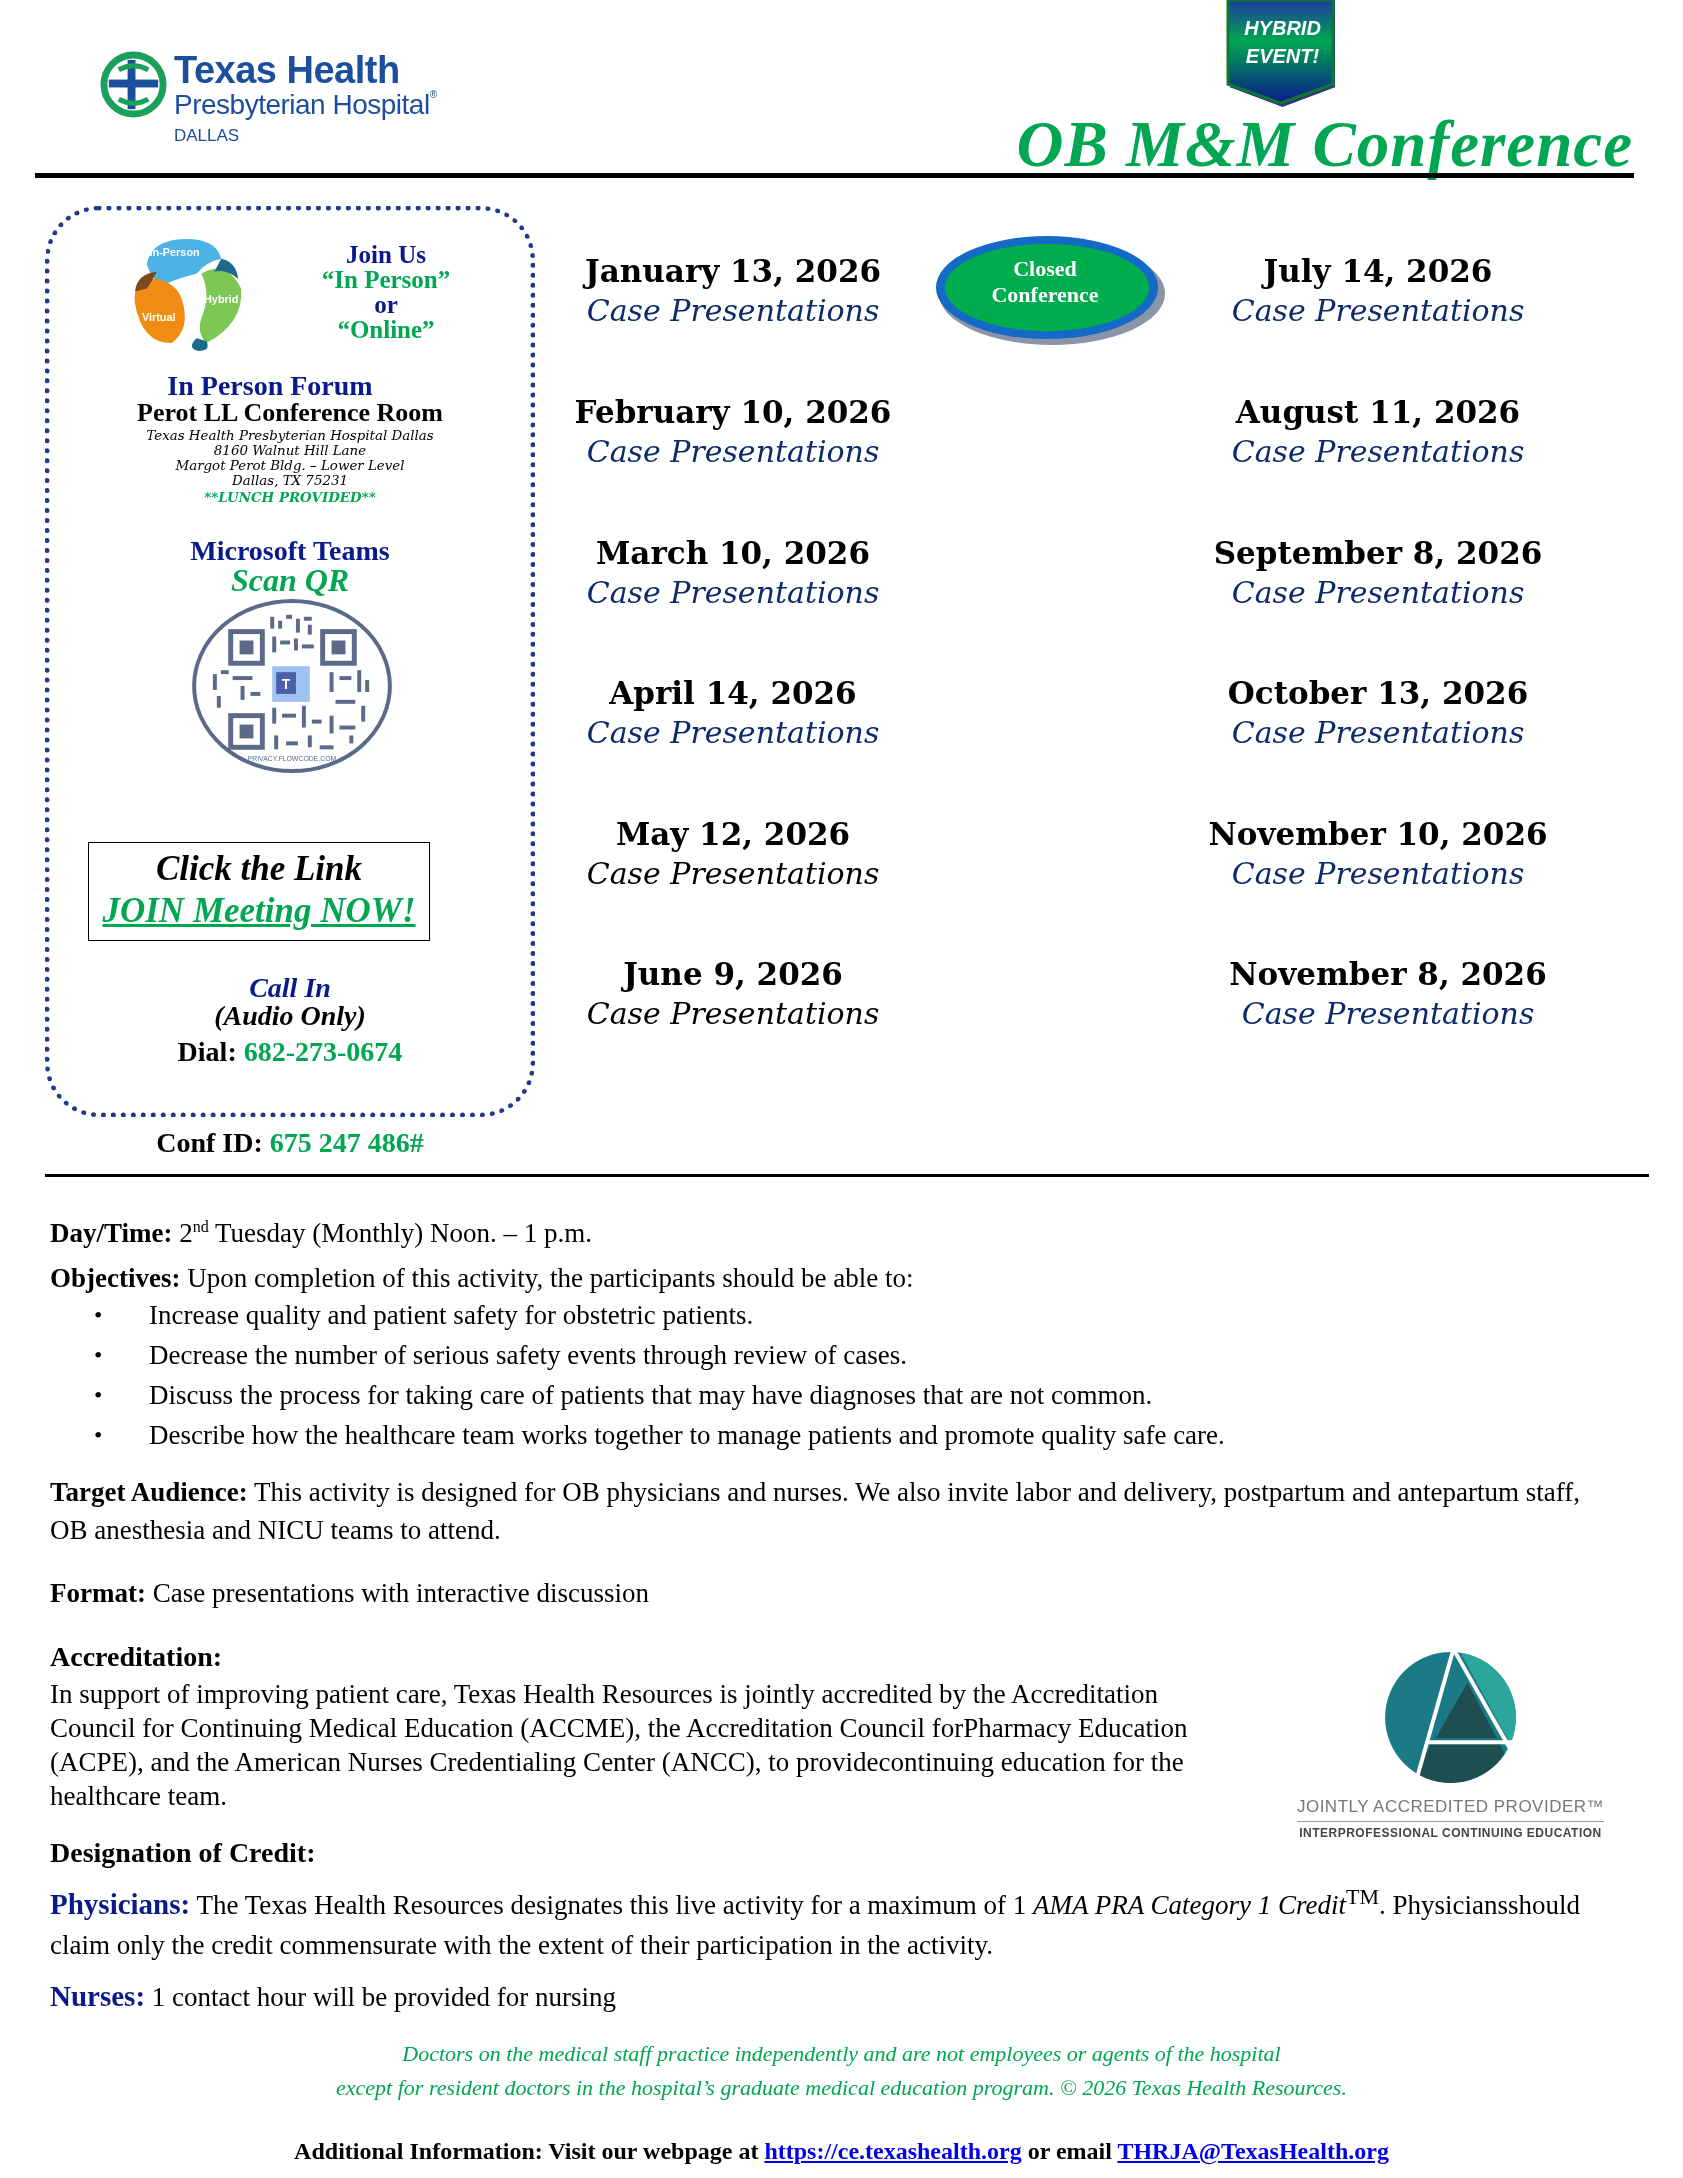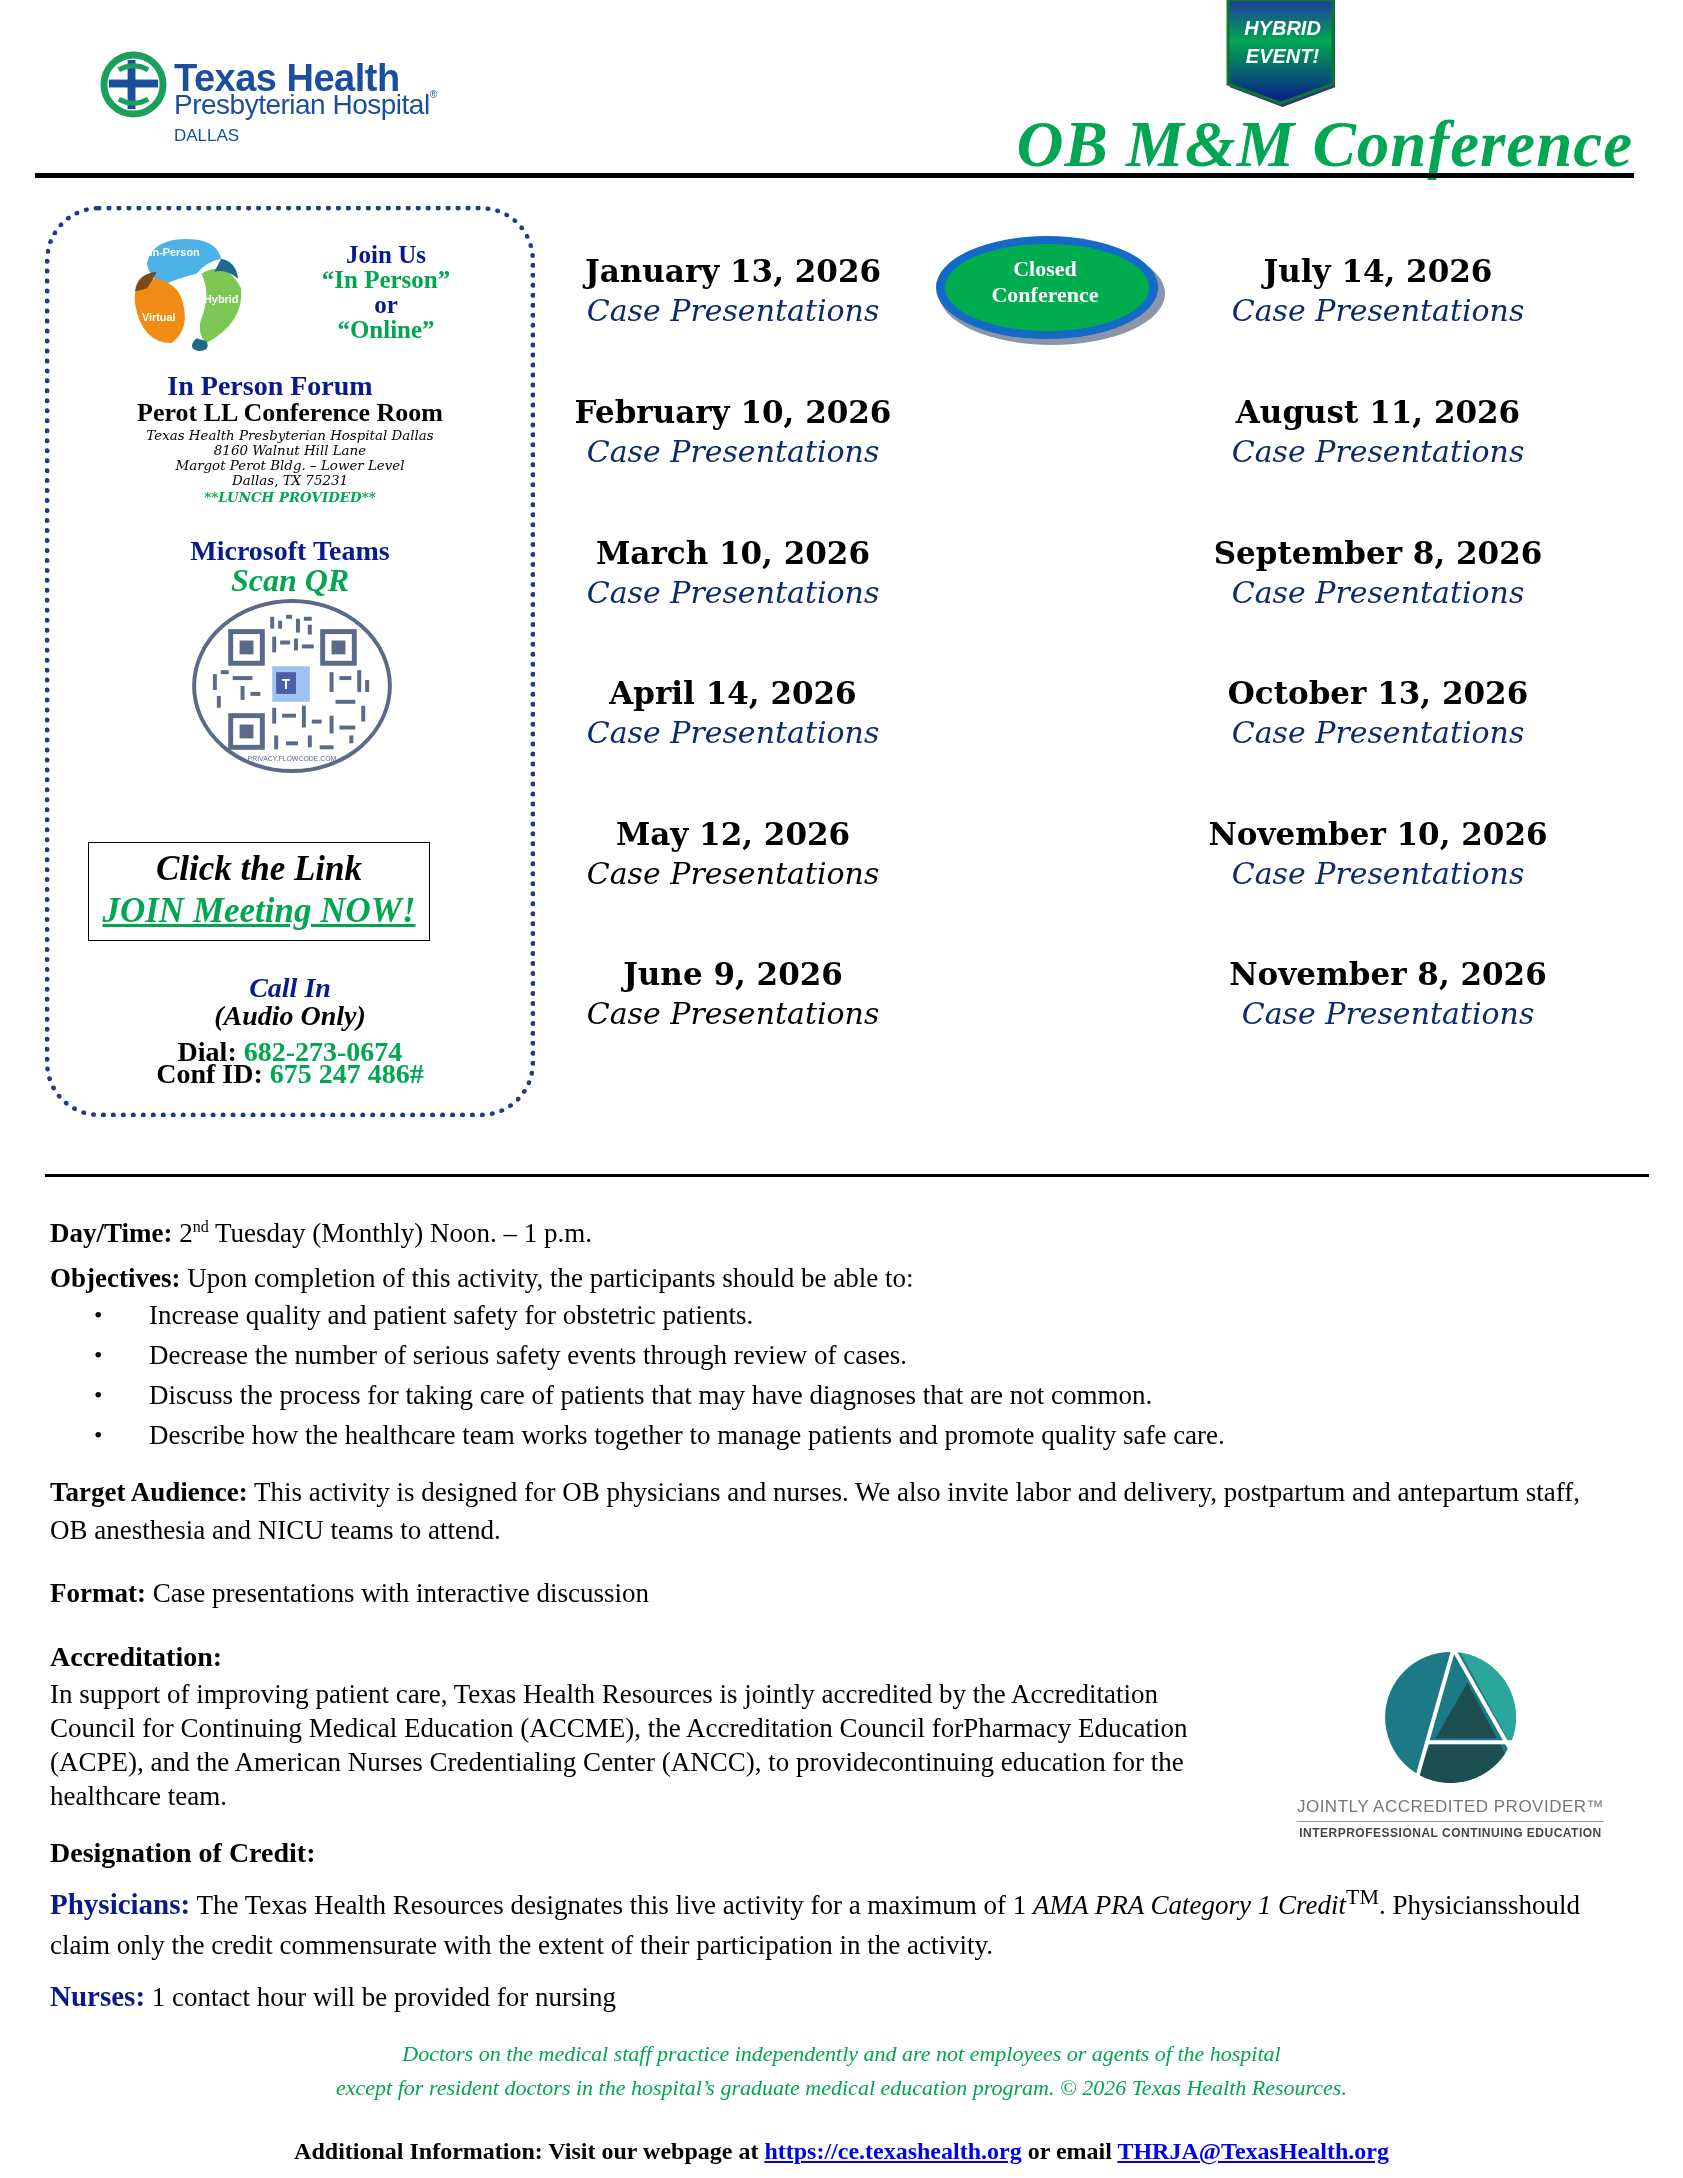--- a/index.html
+++ b/index.html
@@ -3,21 +3,21 @@
 <meta charset="utf-8">
 <style>
   * { box-sizing: border-box; margin: 0; padding: 0; }
   html, body { width: 1683px; height: 2178px; background: #ffffff; overflow: hidden; }
   body { position: relative; font-family: "DejaVu Serif", serif; color: #000; }
   .abs { position: absolute; }
 
   
   .logo { left: 99px; top: 45px; width: 396px; height: 109px; }
   .logo-mark { position: absolute; left: 0; top: 5px; width: 69px; height: 69px; }
-  .logo-t1 { position: absolute; left: 75px; top: 12px; font-family: "Liberation Sans", sans-serif; font-weight: bold; font-size: 38px; color: #1b4f9c; letter-spacing: -0.5px; }
+  .logo-t1 { position: absolute; left: 75px; top: 4px; font-family: "Liberation Sans", sans-serif; font-weight: bold; font-size: 38px; color: #1b4f9c; letter-spacing: -0.5px; }
   .logo-t2 { position: absolute; left: 75px; top: 44px; font-family: "Liberation Sans", sans-serif; font-size: 28px; color: #1b4f9c; letter-spacing: -0.5px; }
   .logo-t2 sup { font-size: 10px; vertical-align: top; }
   .logo-t3 { position: absolute; left: 75px; top: 81px; font-family: "Liberation Sans", sans-serif; font-size: 17px; color: #1b4f9c; }
 
   .badge { left: 1226px; top: 0; width: 113px; height: 109px; }
   .badge-text { position: absolute; left: 0; top: 14px; width: 100%; text-align: center; font-family: "Liberation Sans", sans-serif; font-style: italic; font-weight: bold; font-size: 20px; line-height: 28px; color: #ffffff; }
 
   .title { right: 50px; top: 107px; font-family: "Liberation Serif", serif; font-style: italic; font-weight: bold; font-size: 65px; color: #00a651; letter-spacing: 1px; }
   .rule-top { left: 35px; top: 173px; width: 1599px; height: 5px; background: #000; }
 
@@ -34,21 +34,21 @@
   .forum-lunch { top: 489px; font-family: "DejaVu Serif", serif; font-style: italic; font-weight: bold; font-size: 13.4px; color: #00a651; }
   .teams-title { top: 535px; font-family: "Liberation Serif", serif; font-weight: bold; font-size: 28px; color: #0a1a8c; }
   .scan-qr { top: 562px; font-family: "Liberation Serif", serif; font-style: italic; font-weight: bold; font-size: 32px; color: #00a651; }
   .qr { left: 191px; top: 597px; width: 203px; height: 178px; }
   .link-box { left: 88px; top: 842px; width: 342px; height: 99px; border: 1.5px solid #000; text-align: center; }
   .link-label { display: block; margin-top: 6px; font-family: "Liberation Serif", serif; font-style: italic; font-weight: bold; font-size: 35px; color: #000; }
   .join-link { display: block; margin-top: 2px; font-family: "Liberation Serif", serif; font-style: italic; font-weight: bold; font-size: 35px; color: #00a651; text-decoration: underline; cursor: pointer; }
   .callin { top: 972px; font-family: "Liberation Serif", serif; font-style: italic; font-weight: bold; font-size: 28px; color: #0a1a8c; }
   .audio { top: 1000px; font-family: "Liberation Serif", serif; font-style: italic; font-weight: bold; font-size: 28px; color: #000; }
   .dial { top: 1036px; font-family: "Liberation Serif", serif; font-weight: bold; font-size: 28px; color: #000; }
-  .confid { top: 1058px; font-family: "Liberation Serif", serif; font-weight: bold; font-size: 28px; color: #000; }
+  .confid { top: 1127px; font-family: "Liberation Serif", serif; font-weight: bold; font-size: 28px; color: #000; }
   .dial span.v, .confid span.v { color: #00a651; }
 
   
   .sched { position: absolute; text-align: center; width: 416px; }
   .sched-date { display: block; font-family: "DejaVu Serif", serif; font-weight: bold; font-size: 31px; color: #000; line-height: 40px; }
   .sched-sub { display: block; font-family: "DejaVu Serif", serif; font-style: italic; font-size: 30px; color: #0d2a6b; line-height: 40px; }
   .sched-sub.black { color: #000; }
   .closed { left: 931px; top: 230px; width: 238px; height: 119px; }
   .closed-text { position: absolute; left: 0; top: 26px; width: 228px; text-align: center; font-family: "Liberation Serif", serif; font-weight: bold; font-size: 22px; line-height: 26px; color: #ffffff; }
 

